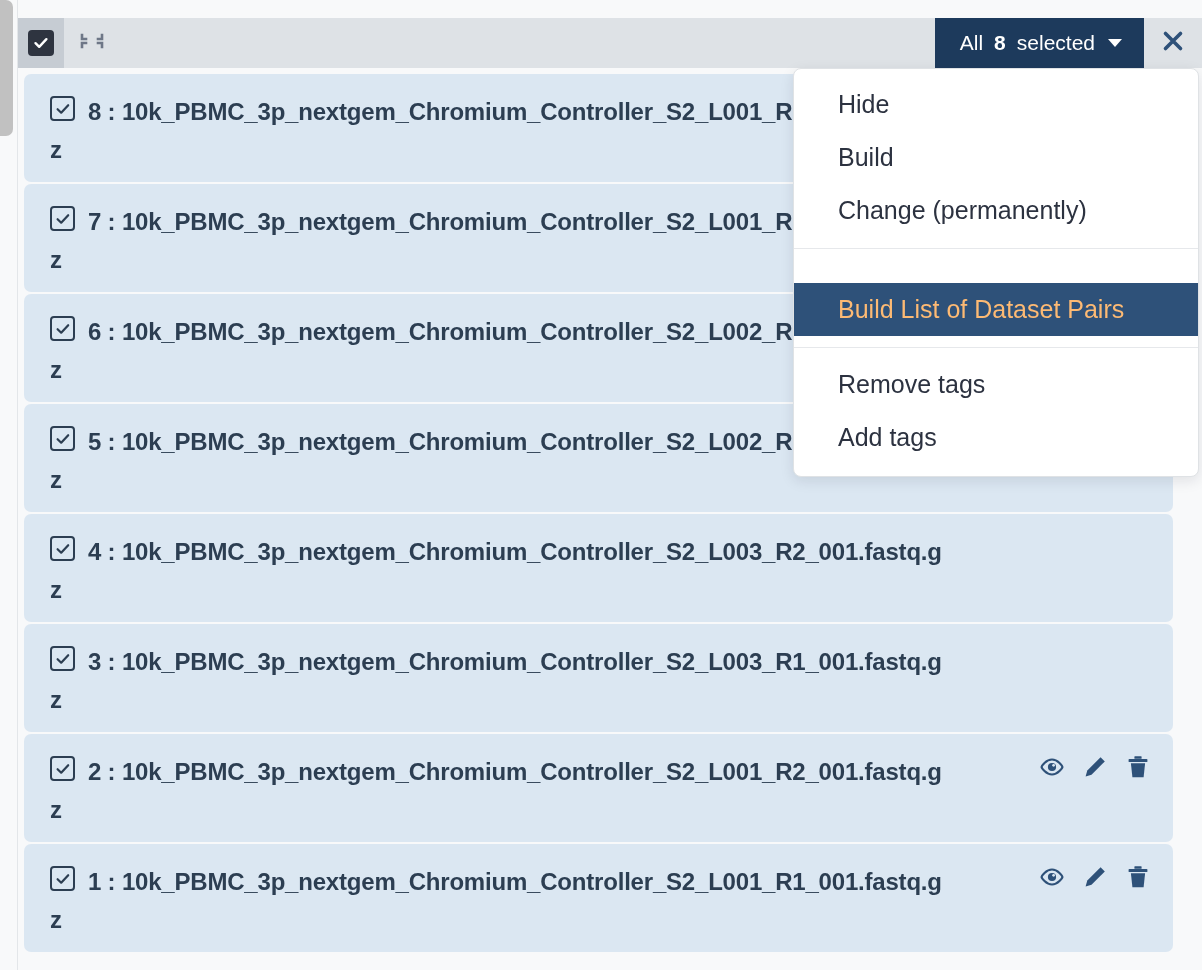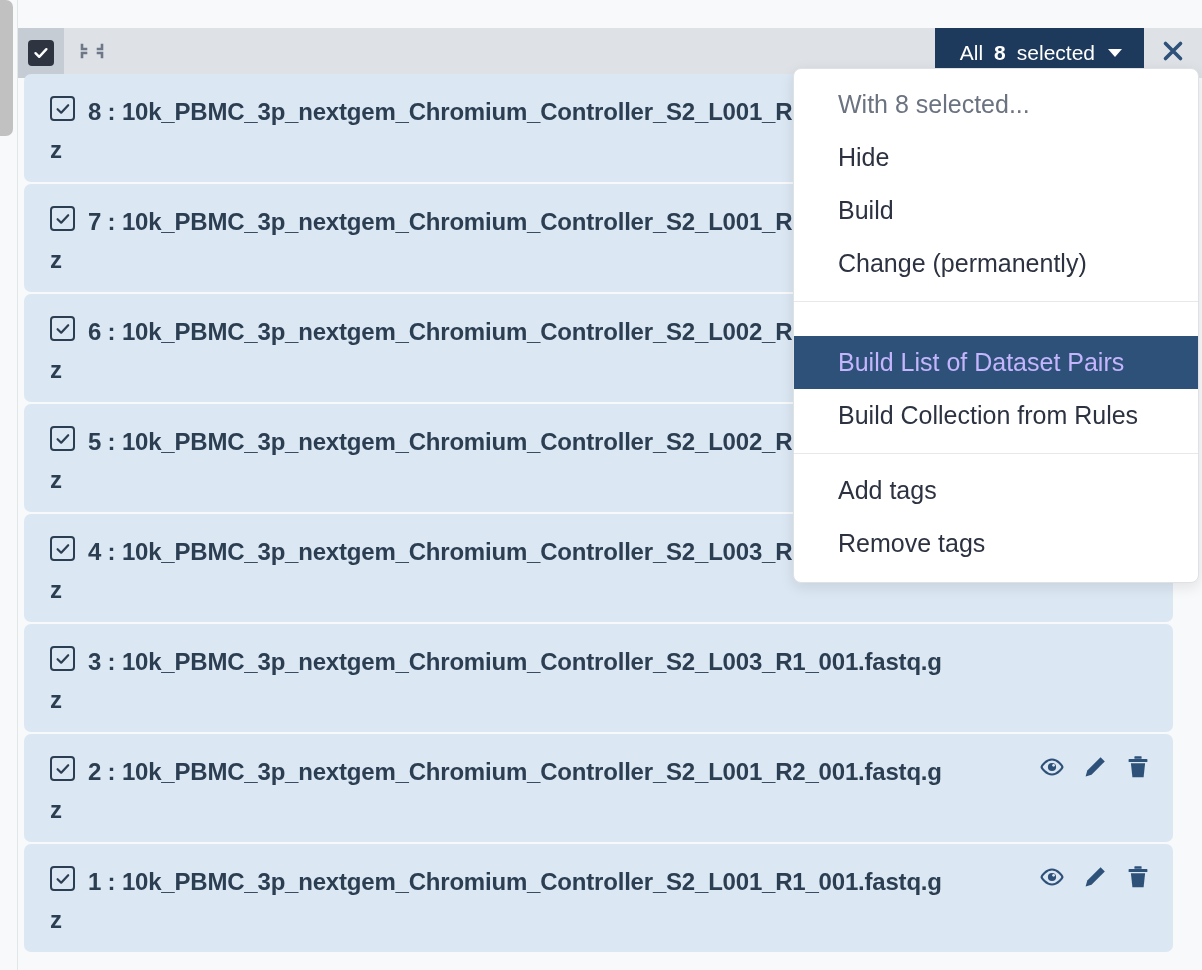--- a/index.html
+++ b/index.html
@@ -55,21 +55,21 @@
   .top-strip {
     position: absolute;
     left: 0; top: 0;
     width: 1184px; height: 18px;
     background: #f8f9fa;
   }
 
   
   .toolbar {
     position: absolute;
-    left: 0; top: 28px;
+    left: 0; top: 18px;
     width: 1184px; height: 50px;
     background: #dee2e6;
     display: flex;
   }
   .toolbar-check-cell {
     width: 46px; height: 50px;
     background: #c6ccd3;
     display: flex;
     align-items: center;
     justify-content: center;
@@ -207,21 +207,21 @@
   .menu-item {
     padding: 14px 0 14px 44px;
     font-size: 25px;
     color: #2c3240;
     line-height: 1;
     cursor: pointer;
     white-space: nowrap;
   }
   .menu-item.active {
     background: #2e5179;
-    color: #c4b5fd;
+    color: #fdba74;
     margin-top: 34px;
   }
   .menu-divider {
     height: 1px;
     background: #e6e8eb;
     margin: 11px 0 10px 0;
   }
 </style>
 </head>
 <body>
@@ -396,27 +396,25 @@
                 <rect x="3.6" y="5" width="18.8" height="3.1" rx="0.7" fill="#2e5179"></rect>
                 <path d="M5.9 9.2 H20.1 L18.6 23.2 H7.4 Z" fill="#2e5179"></path>
               </svg></span>
           </div>
         </div>
       </div>
 
   </div>
 
   <div class="menu">
-    <div class="menu-header">With 8 selected...</div>
     <div id="menu-groups">
         <div class="menu-item">Hide</div>
         <div class="menu-item">Build</div>
         <div class="menu-item">Change (permanently)</div>
         <div class="menu-divider"></div>
         <div class="menu-item active">Build List of Dataset Pairs</div>
-        <div class="menu-item">Build Collection from Rules</div>
         <div class="menu-divider"></div>
+        <div class="menu-item">Remove tags</div>
         <div class="menu-item">Add tags</div>
-        <div class="menu-item">Remove tags</div>
       </div>
   </div>
 
 </div>
 
 </body></html>

